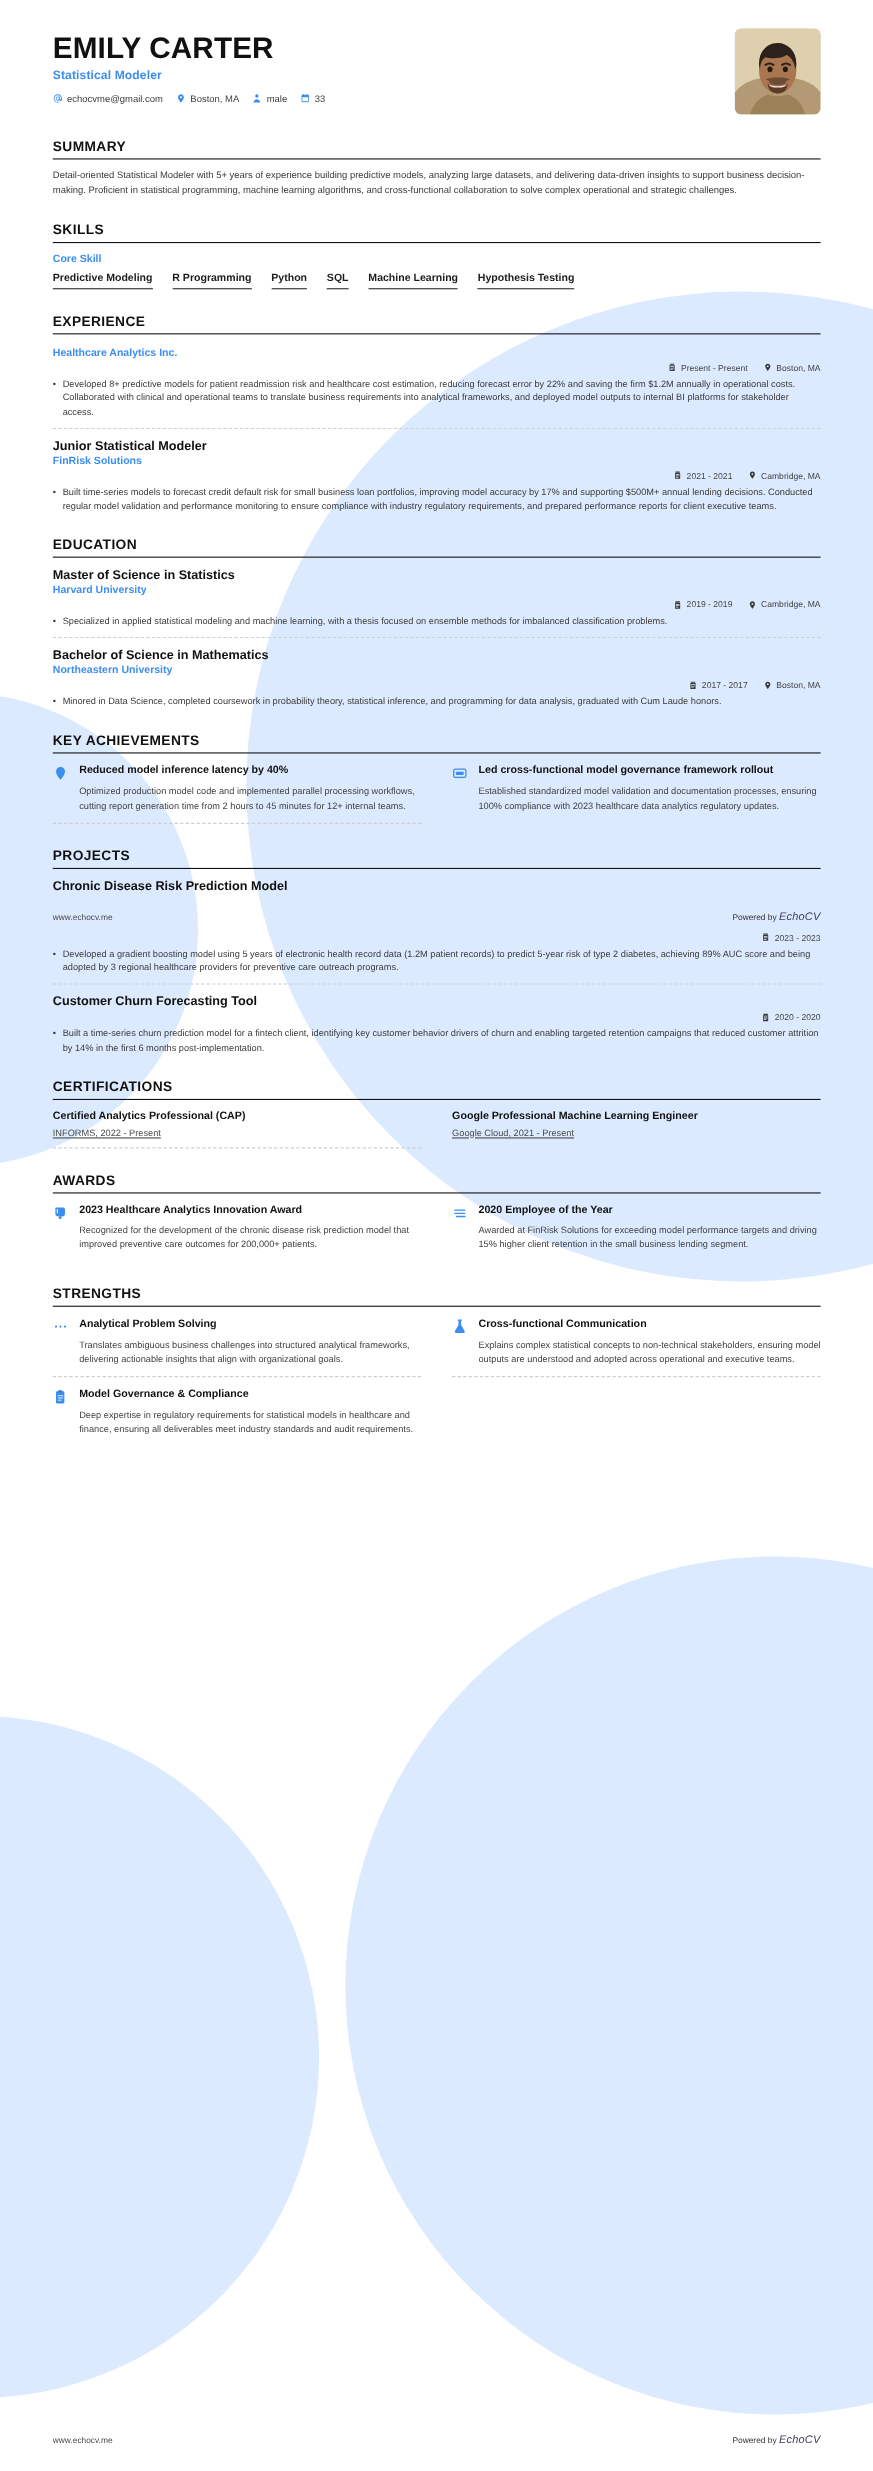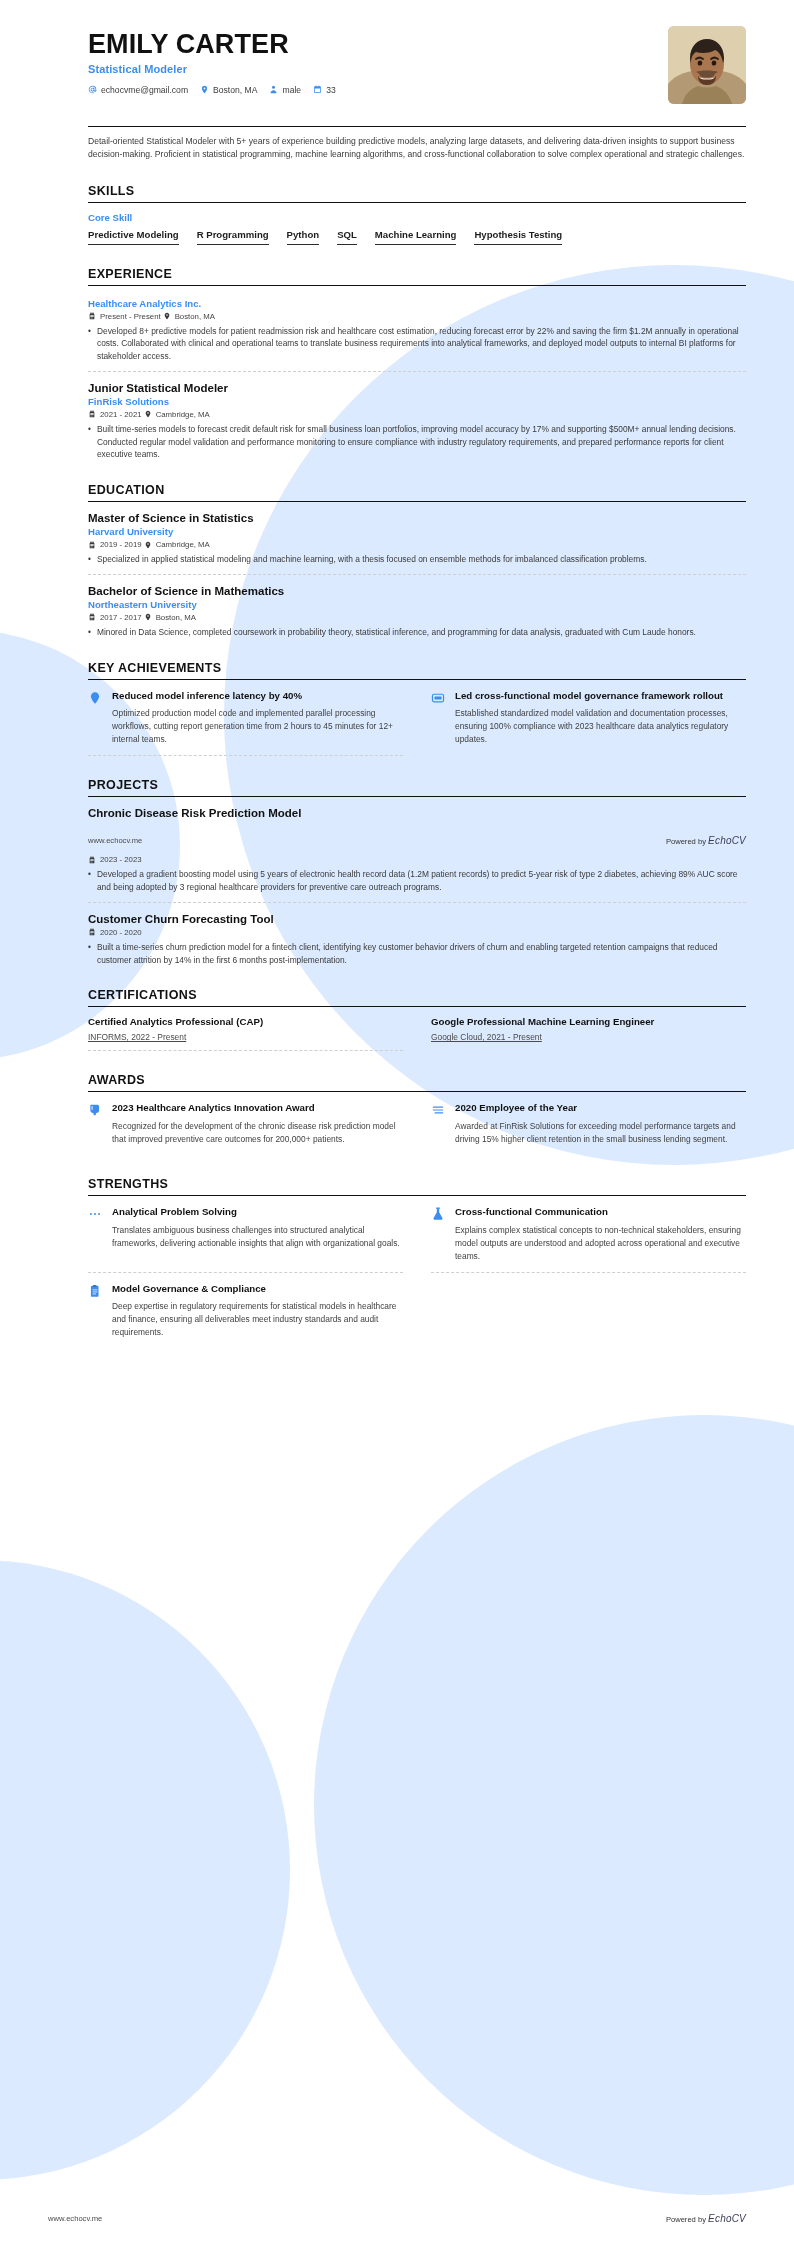--- a/index.html
+++ b/index.html
@@ -16,21 +16,21 @@
     background: #ffffff;
     overflow: hidden;
   }
   
   .blobs { position: absolute; inset: 0; overflow: hidden; z-index: 0; pointer-events: none; }
   .blob { position: absolute; border-radius: 50%; background: #dbeafe; }
   .blob-a { width: 900px; height: 900px; right: -330px; top: 265px; }
   .blob-b { width: 430px; height: 430px; left: -250px; top: 630px; }
   .blob-c { width: 780px; height: 780px; right: -300px; top: 1415px; }
   .blob-d { width: 620px; height: 620px; left: -330px; top: 1560px; }
-  .content { position: relative; z-index: 2; padding: 0 48px; margin-left: 40px; }
+  .content { position: relative; z-index: 2; padding: 0 48px; }
 
   
   .header { display: flex; justify-content: space-between; align-items: flex-start; padding-top: 26px; }
   .hdr-left { padding-top: 4px; }
   .name {
     font-size: 27px; font-weight: 800; letter-spacing: .1px;
     color: #111111; line-height: 1.1;
   }
   .job-title {
     font-size: 11px; font-weight: 700; color: #3b8ef0;
@@ -62,21 +62,21 @@
   .skill {
     font-size: 9.6px; font-weight: 700; color: #1d1d1d;
     padding: 2px 0 4px 0; border-bottom: 1px solid #2b2b2b;
   }
 
   
   .entry { padding-top: 10px; }
   .entry + .entry { border-top: 1px dashed #cfcfcf; margin-top: 8px; }
   .entry-role { font-size: 11.5px; font-weight: 700; color: #111111; }
   .entry-org { font-size: 9.6px; font-weight: 700; color: #3b8ef0; margin-top: 2px; }
-  .meta-row { display: flex; align-items: center; gap: 2px; margin-top: 3px; }
+  .meta-row { display: flex; align-items: center; gap: 14px; margin-top: 3px; justify-content: flex-end; }
   .meta { display: flex; align-items: center; gap: 4px; font-size: 7.8px; color: #444; }
   .meta .ic svg { width: 8px; height: 8px; display: block; fill: #3a3a3a; }
   .bullets { margin-top: 4px; }
   .bullet { display: flex; gap: 6px; font-size: 8.4px; line-height: 1.52; color: #3a3a3a; }
   .bullet .dot { flex: none; line-height: 1.52; }
 
   
   .grid2 { display: grid; grid-template-columns: 1fr 1fr; column-gap: 28px; }
   .card { display: flex; gap: 8px; padding: 10px 0 9px 0; }
   .card .cicon { flex: none; width: 16px; padding-top: 1px; }
@@ -173,20 +173,21 @@
           <path d="M43 33c2-1.6 5-1.6 7 0" stroke="#2c211b" stroke-width="2" fill="none" stroke-linecap="round"></path>
           <path d="M30 50c3 4 15 4 18 0 0 6-4 9-9 9s-9-3-9-9z" fill="#5d3a28"></path>
           <path d="M31 51c5 2 11 2 16 0-1 1.6-3 2.6-8 2.6s-7-1-8-2.6z" fill="#f4f0ec"></path>
           <path d="M28 46c4-2 18-2 22 0-2 1-4 1.6-4 4-4 2-10 2-14 0 0-2.4-2-3-4-4z" fill="#3a2a20" opacity=".55"></path>
           <path d="M30 60c6 2 12 2 18 0 8 3 13 8 16 18H14c3-10 8-15 16-18z" fill="#9a8157"></path>
         </svg>
       </div>
     </div>
 
     <div class="section">
+      <div class="sec-title">SUMMARY</div>
       <div class="sec-rule"></div>
       <div class="para">Detail-oriented Statistical Modeler with 5+ years of experience building predictive models, analyzing large datasets, and delivering data-driven insights to support business decision-making. Proficient in statistical programming, machine learning algorithms, and cross-functional collaboration to solve complex operational and strategic challenges.</div>
     </div>
 
     <div class="section">
       <div class="sec-title">SKILLS</div>
       <div class="sec-rule"></div>
       <div class="skill-group-label">Core Skill</div>
       <div class="skill-row">
         <div class="skill">Predictive Modeling</div>

